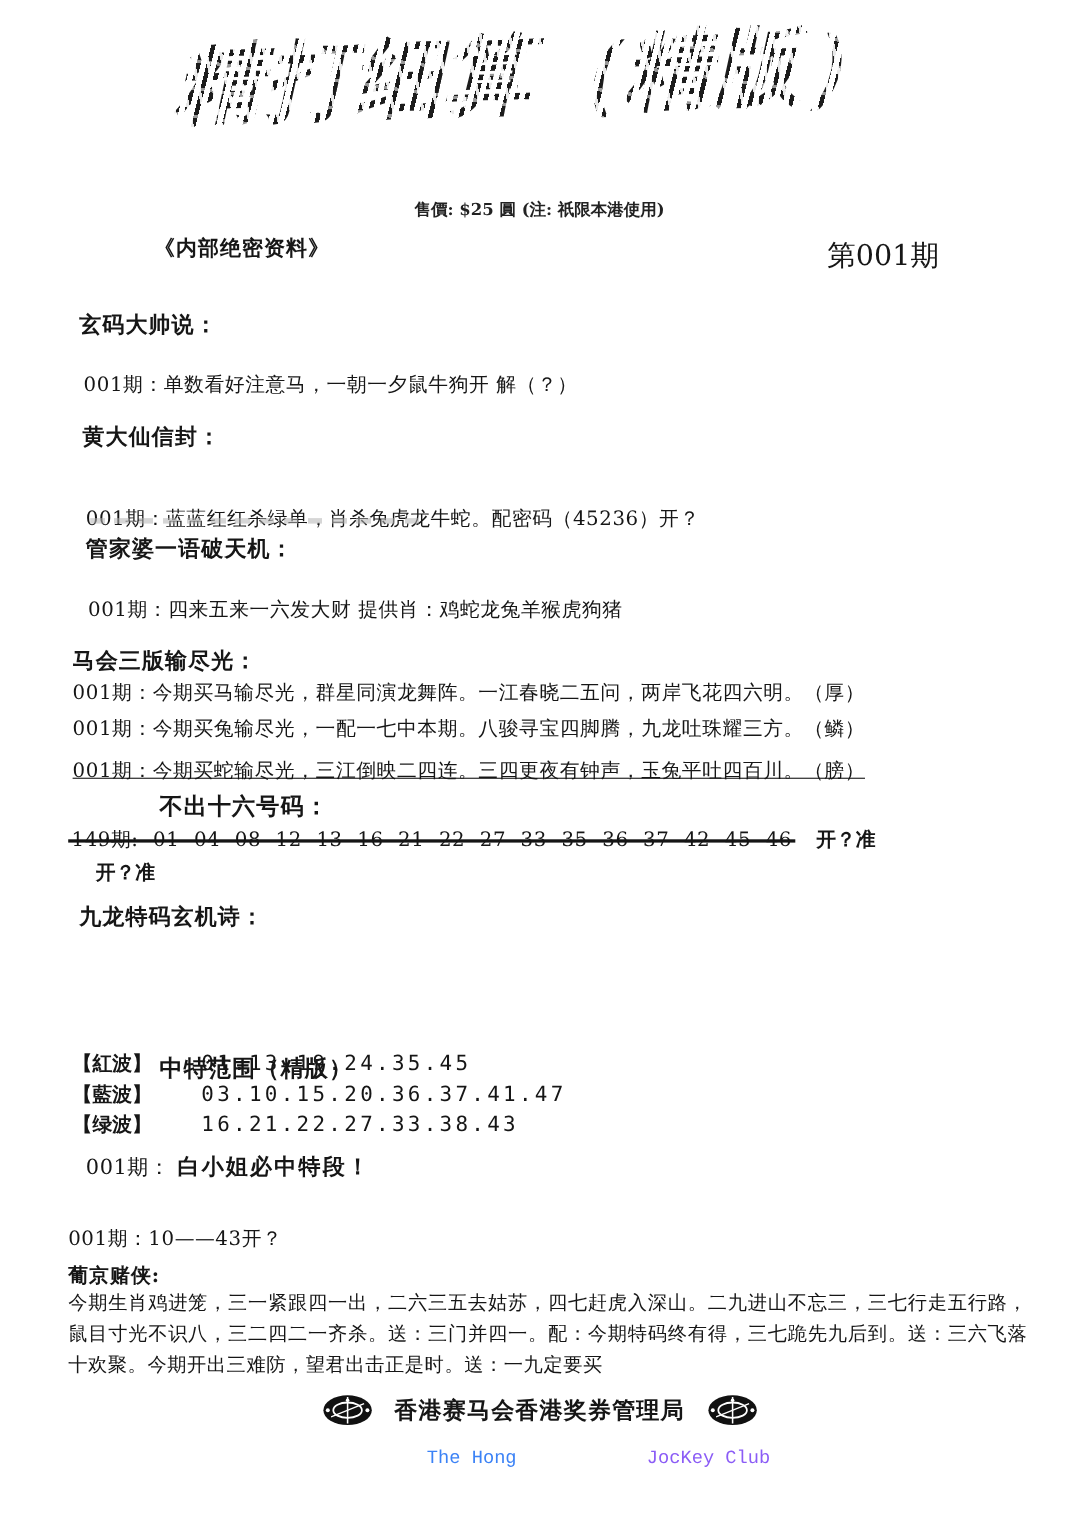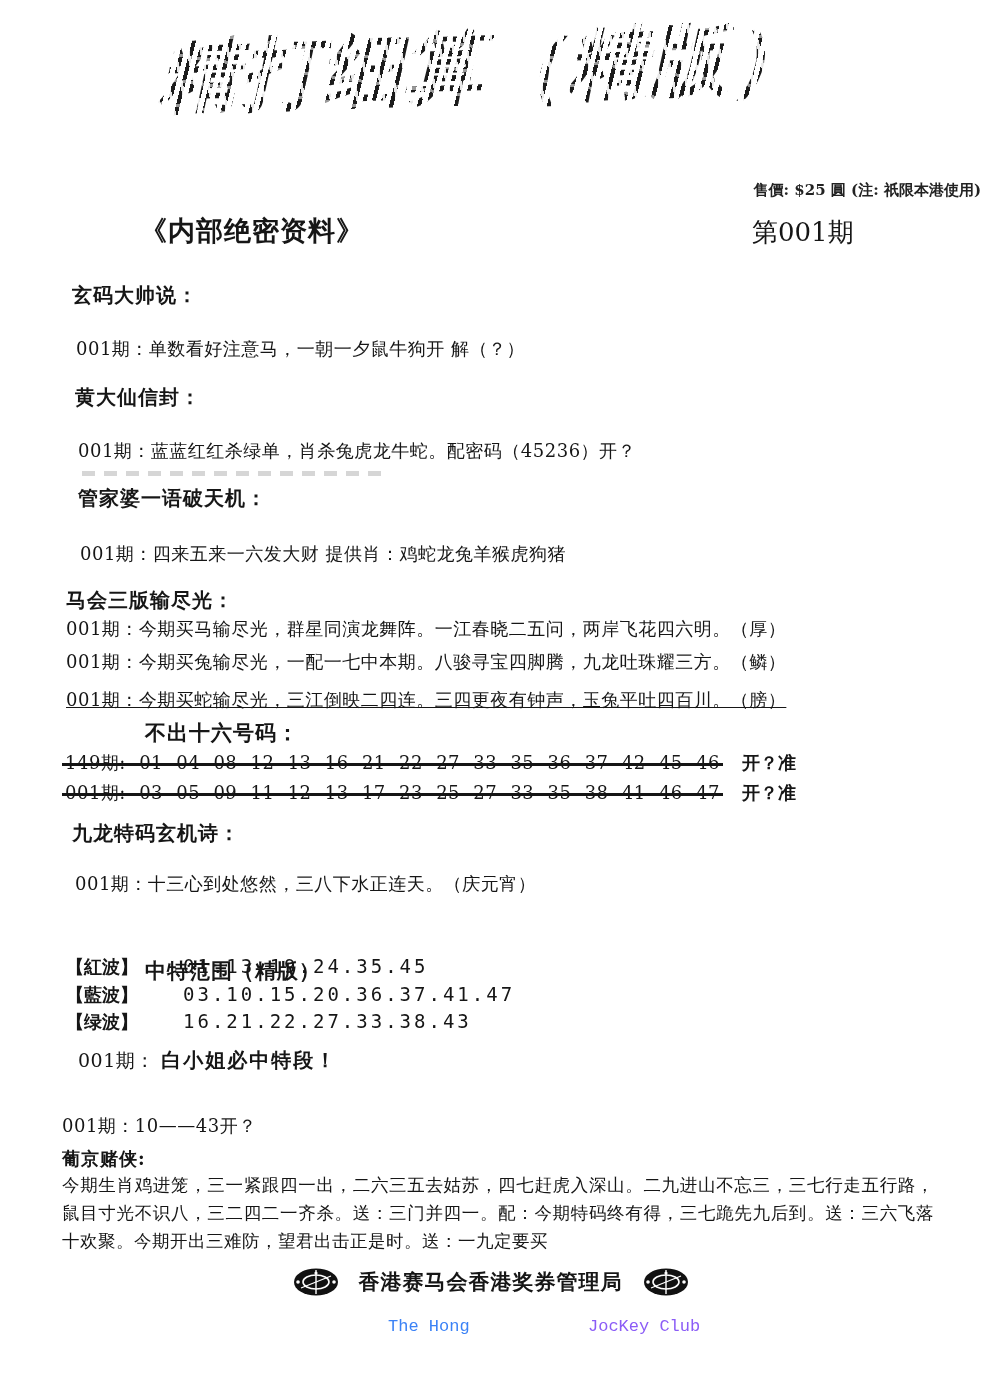--- a/index.html
+++ b/index.html
@@ -39,25 +39,25 @@
   .masthead-scratch3 {
     position: absolute; inset: -6px;
     background: repeating-linear-gradient(8deg, transparent 0 22px, rgba(255,255,255,0.55) 22px 25px);
   }
 
   .draw-info {
     left: 0; right: 0; top: 141px; text-align: center;
     font-size: 23px; font-weight: bold; letter-spacing: 0.5px;
   }
   .price-note {
-    left: 0; right: 0; top: 181px; text-align: right;
+    left: 0; right: 0; top: 181px; text-align: center;
     font-size: 15px; font-weight: bold; color: #222;
   }
 
-  .doc-title { left: 140px; top: 213px; font-size: 27px; font-weight: bold; letter-spacing: 1px; }
+  .doc-title { left: 140px; top: 213px; font-size: 19px; font-weight: bold; letter-spacing: 1px; }
   .issue-label { left: 752px; top: 215px; font-size: 26px; }
 
   .h-sec { font-size: 20px; font-weight: bold; letter-spacing: 1px; }
   .body-line { font-size: 18px; letter-spacing: 0.5px; white-space: nowrap; }
 
   .smudge {
     left: 82px; top: 471px; width: 300px; height: 5px;
     background: repeating-linear-gradient(90deg, #b5b5b5 0 13px, transparent 13px 22px);
     opacity: 0.55; filter: blur(0.4px);
   }
@@ -115,43 +115,41 @@
 
   <div class="abs price-note">售價: $25 圓 (注: 祇限本港使用)</div>
 
   <div class="abs doc-title">《内部绝密资料》</div>
   <div class="abs issue-label">第001期</div>
 
   <div class="abs h-sec" style="left:72px; top:282px;">玄码大帅说：</div>
   <div class="abs body-line" style="left:76px; top:337px;">001期：单数看好注意马，一朝一夕鼠牛狗开 解（？）</div>
 
   <div class="abs h-sec" style="left:75px; top:384px;">黄大仙信封：</div>
-  <div class="abs body-line" style="left:78px; top:439px;">001期：蓝蓝红红杀绿单，肖杀兔虎龙牛蛇。配密码（45236）开？</div>
+  <div class="abs body-line" style="left:78px; top:459px;">001期：蓝蓝红红杀绿单，肖杀兔虎龙牛蛇。配密码（45236）开？</div>
 
   <div class="abs smudge"></div>
   <div class="abs h-sec" style="left:78px; top:485px;">管家婆一语破天机：</div>
   <div class="abs body-line" style="left:80px; top:542px;">001期：四来五来一六发大财 提供肖：鸡蛇龙兔羊猴虎狗猪</div>
 
   <div class="abs h-sec" style="left:66px; top:587px;">马会三版输尽光：</div>
   <div class="abs body-line" style="left:66px; top:617px;">001期：今期买马输尽光，群星同演龙舞阵。一江春晓二五问，两岸飞花四六明。（厚）</div>
   <div class="abs body-line" style="left:66px; top:650px;">001期：今期买兔输尽光，一配一七中本期。八骏寻宝四脚腾，九龙吐珠耀三方。（鳞）</div>
   <div class="abs body-line" style="left:66px; top:688px;text-decoration:underline;">001期：今期买蛇输尽光，三江倒映二四连。三四更夜有钟声，玉兔平吐四百川。（膀）</div>
 
   <div class="abs h-sec" style="left:145px; top:719px; font-size:21px;">不出十六号码：</div>
   <div class="abs struck-row" style="left:65px; top:751px;">
     <span class="struck">149期: 01 04 08 12 13 16 21 22 27 33 35 36 37 42 45 46</span>
     <span class="struck-suffix">开？准</span>
   </div>
   <div class="abs struck-row" style="left:65px; top:781px;">
-    <span class="struck">001期: 03 05 09 11 12 13 17 23 25 27 33 35 38 41 46 47</span>
     <span class="struck-suffix">开？准</span>
   </div>
 
   <div class="abs h-sec" style="left:72px; top:820px;">九龙特码玄机诗：</div>
-  <div class="abs body-line" style="left:75px; top:872px;">001期：十三心到处悠然，三八下水正连天。（庆元宵）</div>
 
   <div class="abs h-sec" style="left:145px; top:913px; font-size:21px;margin-top:44px;">中特范围（精版）</div>
   <div class="abs wave-row" style="left:66px; top:955px;">
     <span class="wave-label">【紅波】</span>
     <span class="wave-numbers">01.13.19.24.35.45</span>
   </div>
   <div class="abs wave-row" style="left:66px; top:983px;">
     <span class="wave-label">【藍波】</span>
     <span class="wave-numbers">03.10.15.20.36.37.41.47</span>
   </div>

